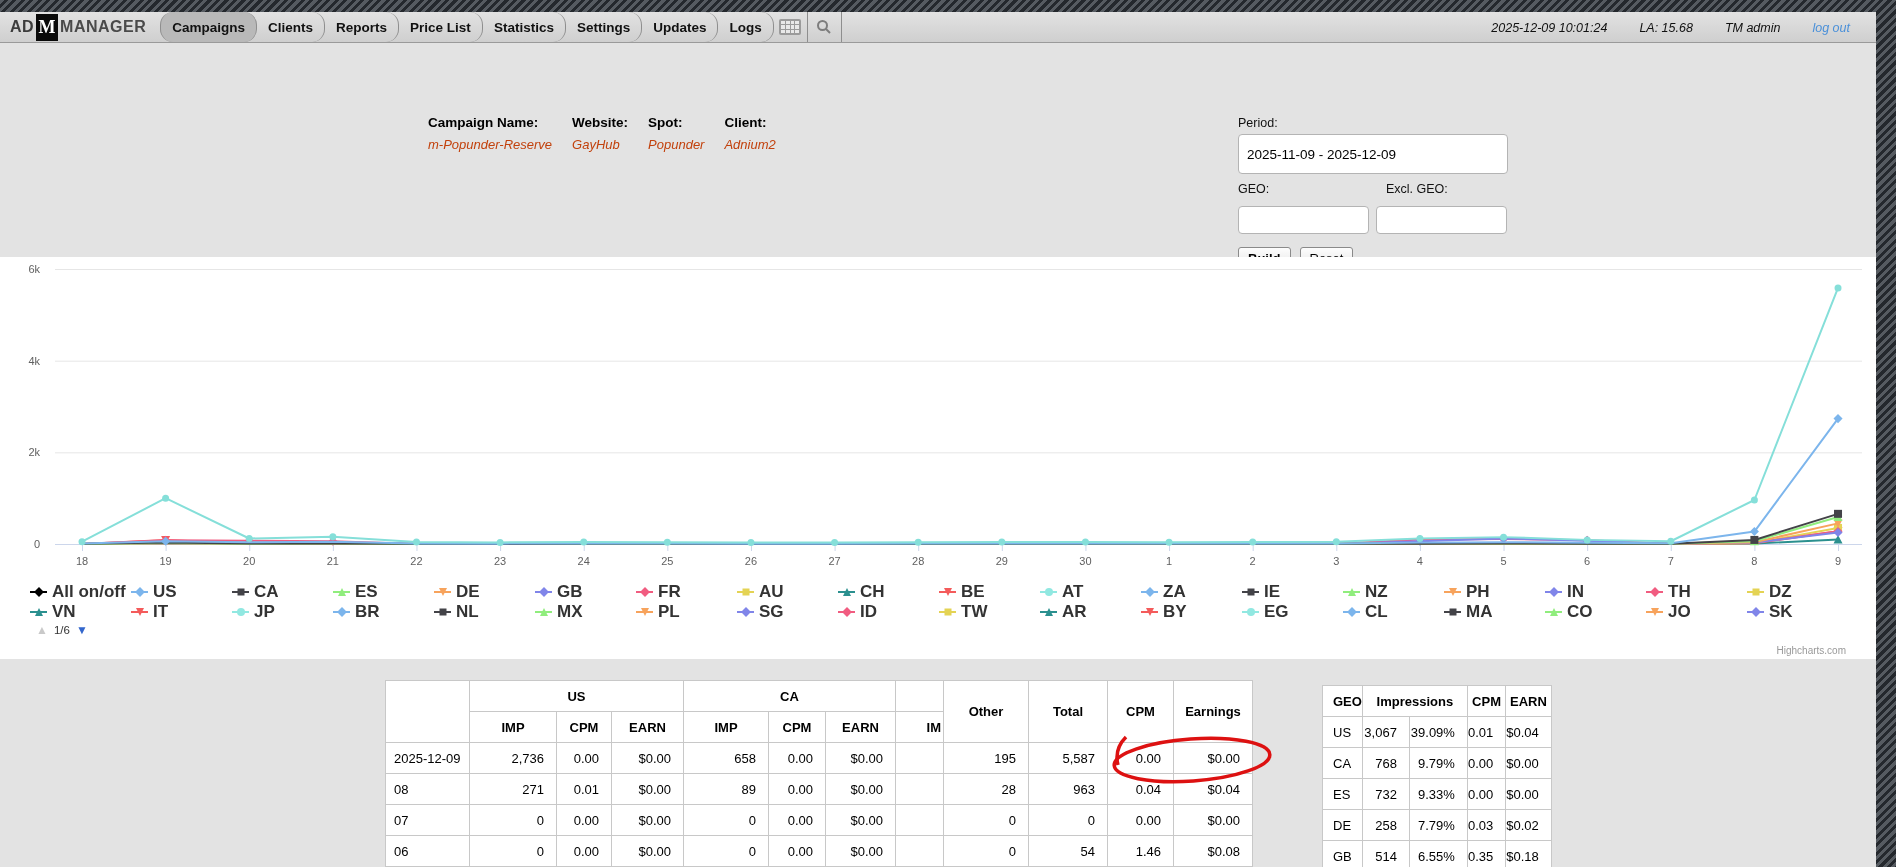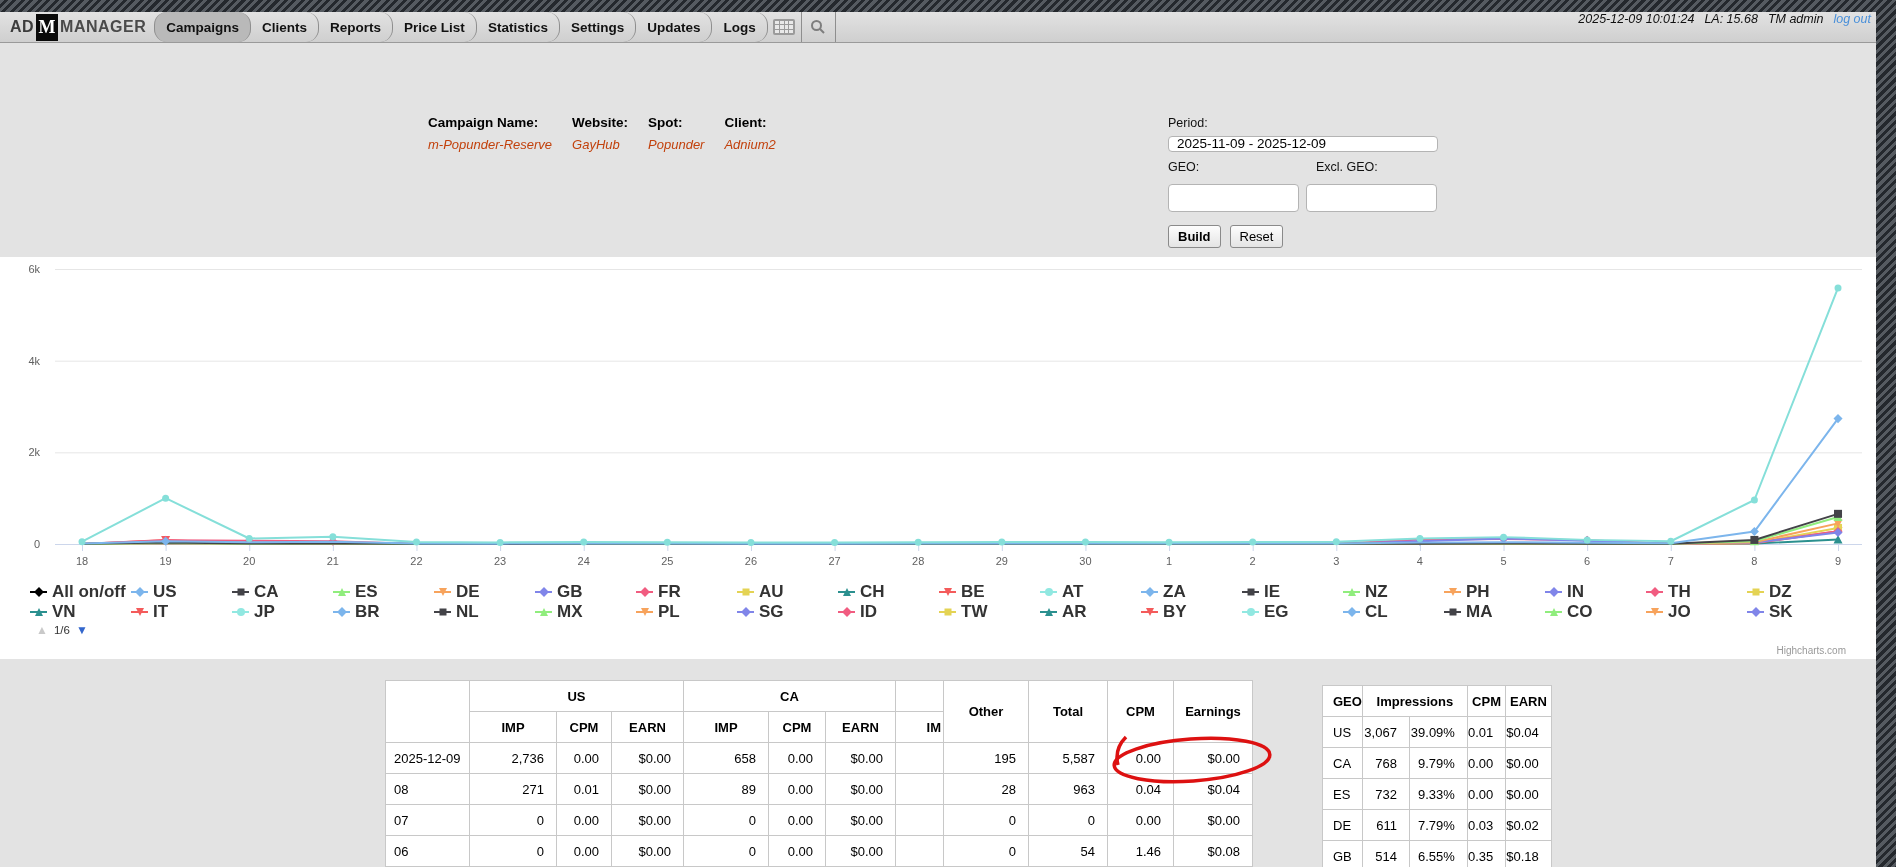--- a/index.html
+++ b/index.html
@@ -5,51 +5,51 @@
   * { margin:0; padding:0; box-sizing:border-box; }
   body { font-family:"Liberation Sans", sans-serif; }
   #page { position:relative; width:1896px; height:867px; overflow:hidden;
           background:repeating-linear-gradient(135deg,#565b61 0 3px,#24282d 3px 6px); }
   #content { position:absolute; left:0; top:12px; width:1876px; height:855px; background:#e3e3e3; }
 
   
   #navbar { position:absolute; left:0; top:0; width:100%; height:31px;
             background:linear-gradient(#e2e2e2,#cfcfcf); border-bottom:1px solid #9a9a9a;
             display:flex; align-items:stretch; }
-  #logo { display:flex; align-items:center; padding:0 8px 0 10px; }
+  #logo { display:flex; align-items:center; padding:0 14px 0 10px; }
   #logo .ad { font-weight:bold; font-size:16px; color:#3c3c3c; letter-spacing:.5px; }
   #logo .mbox { display:inline-flex; align-items:center; justify-content:center;
                 width:22px; height:27px; background:#0a0a0a; color:#fff; margin:0 2px;
                 font-family:"Liberation Serif", serif; font-weight:bold; font-size:18px; }
   #logo .manager { font-weight:bold; font-size:16px; color:#4a4a4a; letter-spacing:.5px; }
   #nav-tabs { display:flex; align-items:stretch; }
   .tab { display:flex; align-items:center; padding:0 11px; font-weight:bold; font-size:13.5px;
          color:#111; border-right:1px solid #8e8e8e; cursor:pointer; white-space:nowrap;border-radius:13px; }
   .tab:first-child { border-left:1px solid #8e8e8e; }
   .tab.active { background:#b9b9b9; }
   .nav-iconbtn { display:flex; align-items:center; justify-content:center; width:34px;
                  border-right:1px solid #8e8e8e; cursor:pointer; }
   .kbd-glyph { width:22px; height:16px; background:#9b9b9b; border-radius:2px;
                display:grid; grid-template-columns:repeat(4,1fr); gap:1px; padding:2px; }
   .kbd-glyph i { background:#e9e9e9; }
-  #nav-right { position:absolute; right:5px; top:0; height:31px; display:flex; 
-               gap:10px; font-style:italic; font-size:12.5px; color:#111; }
+  #nav-right { position:absolute; right:26px; top:0; height:31px; display:flex; align-items:center;
+               gap:32px; font-style:italic; font-size:12.5px; color:#111; }
   #logout-link { color:#4a90d9; text-decoration:none; font-style:italic; cursor:pointer; }
 
   
   #page-title { position:absolute; top:57px; left:0; width:100%; text-align:center;
                 font-size:17px; font-weight:bold; color:#000; }
   #campaign-info { position:absolute; left:428px; top:103px; display:flex; gap:20px; }
   .info-block { text-align:left; }
   .info-label { font-size:13.5px; font-weight:bold; color:#000; }
   .info-value { font-size:13px; font-style:italic; color:#c2410c; margin-top:7px; }
 
-  #filter-form { position:absolute; left:1168px; top:104px; width:275px; }
+  #filter-form { position:absolute; left:1238px; top:104px; width:275px; }
   .form-label { font-size:12.5px; color:#111; margin-bottom:4px; }
-  .txt-input { border:1px solid #b4b4b4; border-radius:4px; background:#fff; height:16px;
+  .txt-input { border:1px solid #b4b4b4; border-radius:4px; background:#fff; height:40px;
                font-size:13.5px; padding:0 8px; font-family:"Liberation Sans",sans-serif; }
   #period-input { width:270px; }
   #geo-row { display:flex; gap:21px; margin-top:6px; }
   #geo-row > div { width:131px; }
   #geo-row .txt-input { width:131px; height:28px; }
   #form-buttons { margin-top:13px; display:flex; gap:9px; }
   .btn { border:1px solid #8a8a8a; border-radius:3px; background:linear-gradient(#fdfdfd,#e4e4e4);
          font-size:13px; padding:3px 9px; cursor:pointer; font-family:"Liberation Sans",sans-serif; }
   .btn.bold { font-weight:bold; }
 
@@ -658,21 +658,21 @@
           </tr>
           <tr>
             <td class="geo">ES</td>
             <td class="num">732</td>
             <td class="num">9.33%</td>
             <td class="num">0.00</td>
             <td class="num">$0.00</td>
           </tr>
           <tr>
             <td class="geo">DE</td>
-            <td class="num">611</td>
+            <td class="num">258</td>
             <td class="num">7.79%</td>
             <td class="num">0.03</td>
             <td class="num">$0.02</td>
           </tr>
           <tr>
             <td class="geo">GB</td>
             <td class="num">514</td>
             <td class="num">6.55%</td>
             <td class="num">0.35</td>
             <td class="num">$0.18</td>

